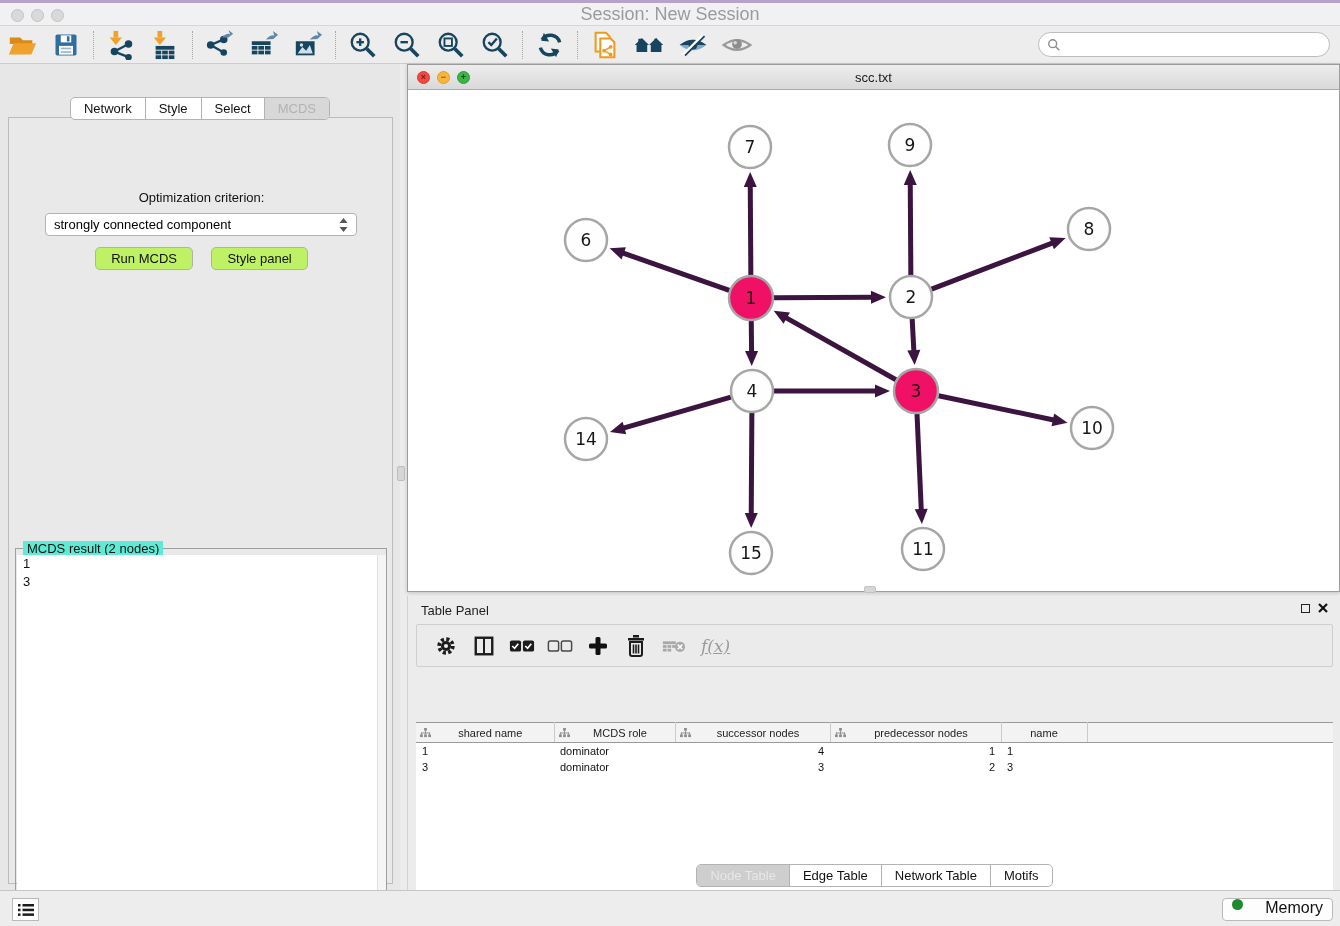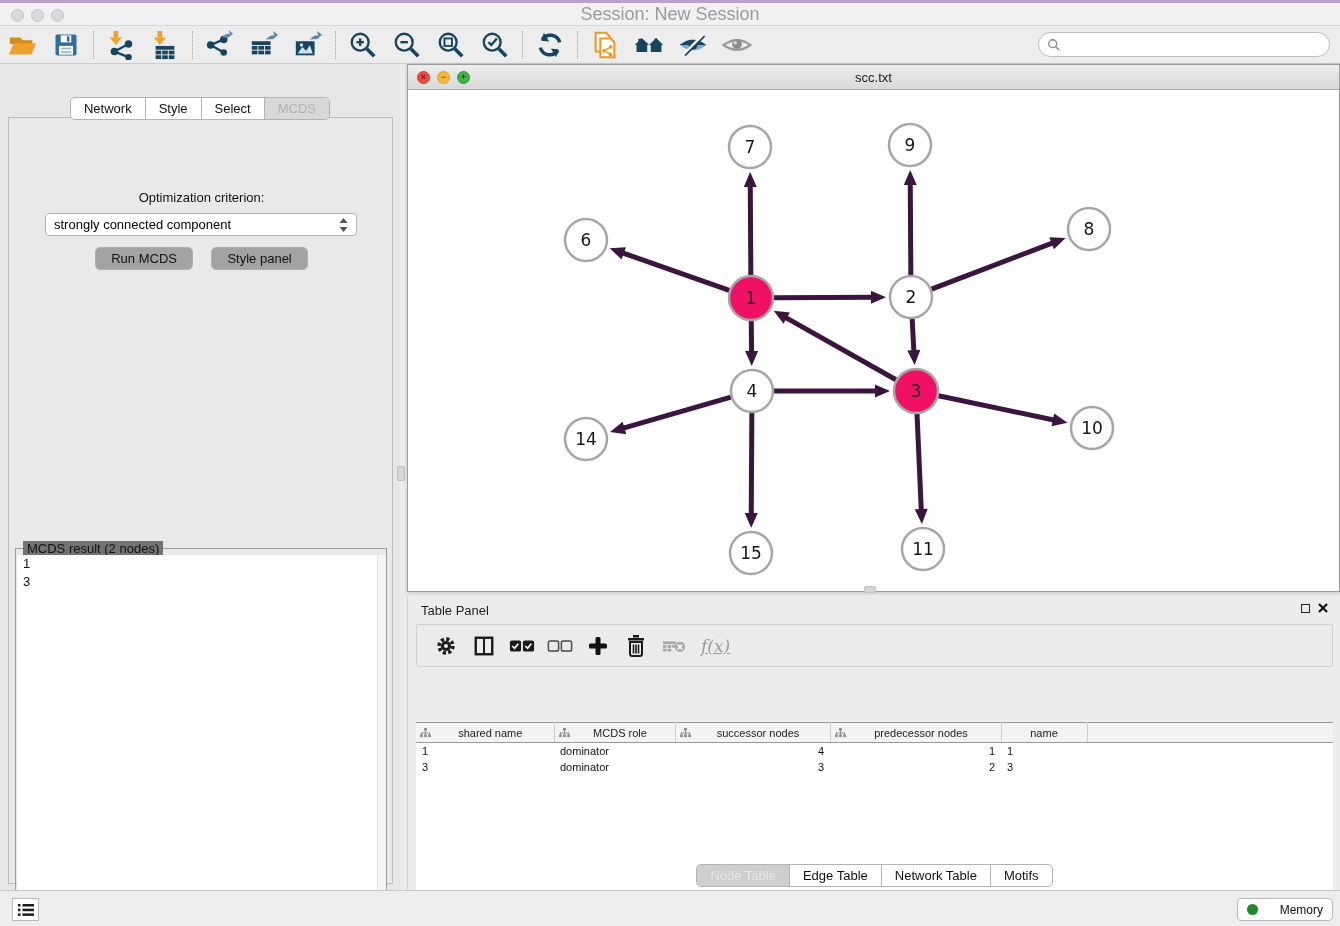--- a/index.html
+++ b/index.html
@@ -28,25 +28,25 @@
   .float-box { width:9px; height:9px; border:1.5px solid #222; background:transparent; }
   #cp-content { position:absolute; left:8px; top:53px; width:385px; height:767px; background:#e9e9e9; border:1px solid #bcbcbc; }
   .segmented { display:inline-flex; background:#fff; border:1px solid #b3b3b3; border-radius:5px; overflow:hidden; }
   .segment { padding:3px 13px; font-size:13px; color:#111; border-left:1px solid #b3b3b3; cursor:default; white-space:nowrap; }
   .segment:first-child { border-left:none; }
   .segment.selected-dim { background:#d8d8d8; color:#b3b3b3; }
   #cp-tabs { position:absolute; left:0; top:33px; width:400px; text-align:center; z-index:2; }
   #opt-label { position:absolute; left:0; top:72px; width:385px; text-align:center; font-size:13px; color:#111; }
   #criterion-select { position:absolute; left:36px; top:95px; width:312px; height:23px; background:#fff; border:1px solid #b3b3b3; border-radius:4px; font-size:13px; display:flex; align-items:center; padding:0 8px; }
   #criterion-select .sel-text { flex:1; }
-  .btn { display:inline-block; background:#a3a3a3; border:1px solid #b0b0b0; border-radius:5px; font-size:13px; padding:3px 15px; color:#111; }
+  .btn { display:inline-block; background:#bef264; border:1px solid #b0b0b0; border-radius:5px; font-size:13px; padding:3px 15px; color:#111; }
   #cp-buttons { position:absolute; left:0; top:129px; width:385px; text-align:center; }
   #cp-buttons .btn { margin:0 7px; }
   #result-group { position:absolute; left:6px; top:430px; width:372px; height:384px; border:1px solid #9e9e9e; }
-  #result-legend { position:absolute; left:7px; top:-8px; background:#737373; padding:0 4px; font-size:13px; color:#111; }
+  #result-legend { position:absolute; left:7px; top:-8px; background:#5eead4; padding:0 4px; font-size:13px; color:#111; }
   #result-box { position:absolute; left:1px; top:6px; width:369px; height:376px; background:#fff; }
   #result-scroll { position:absolute; right:0; top:0; width:9px; height:100%; background:#f5f5f5; border-left:1px solid #e0e0e0; }
   .result-item { font-size:13px; color:#111; padding:1px 0 1px 6px; line-height:16px; }
 
   
   #network-window { left:407px; top:64px; width:933px; height:528px; background:#fff; border:1px solid #9c9c9c; box-shadow:0 1px 4px rgba(0,0,0,.18); }
   #net-titlebar { position:relative; height:25px; background:linear-gradient(#ededed,#d9d9d9); border-bottom:1px solid #ababab; }
   #net-title { width:100%; text-align:center; line-height:25px; font-size:13px; color:#1a1a1a; }
   .nt-light { position:absolute; top:6px; width:13px; height:13px; border-radius:50%; display:flex; align-items:center; justify-content:center; font-size:9px; font-weight:bold; line-height:1; }
   .nt-close { left:9px;  background:#ef4b43; border:1px solid #d8382f; color:#7d1a12; }
@@ -68,21 +68,21 @@
   #tp-table th { background:#f3f3f3; border-top:1px solid #9a9a9a; border-bottom:1px solid #9a9a9a; border-right:1px solid #cbcbcb; height:20px; font-weight:normal; color:#222; position:relative; }
   #tp-table th .th-flex { display:flex; align-items:center; padding:0 4px; }
   #tp-table th .th-label { flex:1; text-align:center; }
   #tp-table td { height:16px; padding:0 6px; color:#111; }
   td.al-l { text-align:left; } td.al-r { text-align:right; padding-right:14px; }
   #tp-tabs { position:absolute; left:0; top:268px; width:933px; text-align:center; }
 
   
   #statusbar { left:0; top:890px; width:1340px; height:36px; background:#ededed; border-top:1px solid #c6c6c6; }
   #list-btn { position:absolute; left:12px; top:7px; width:27px; height:23px; background:#fdfdfd; border:1px solid #b9b9b9; display:flex; align-items:center; justify-content:center; }
-  #memory-btn { position:absolute; right:7px; top:7px; height:23px; background:#fdfdfd; border:1px solid #b9b9b9; border-radius:4px; display:flex; align-items:center; padding:0 9px; font-size:12px; color:#111; gap:22px; }
+  #memory-btn { position:absolute; right:7px; top:7px; height:23px; background:#fdfdfd; border:1px solid #b9b9b9; border-radius:4px; display:flex; align-items:flex-start; padding:0 9px; font-size:16px; color:#111; gap:22px; }
   #memory-dot { width:11px; height:11px; border-radius:50%; background:#1f8a2d; }
 
   svg { display:block; }
 </style>
 </head>
 <body>
 
 <div id="titlebar" class="abs">
   <span class="traffic t1"></span>
   <span class="traffic t2"></span>

